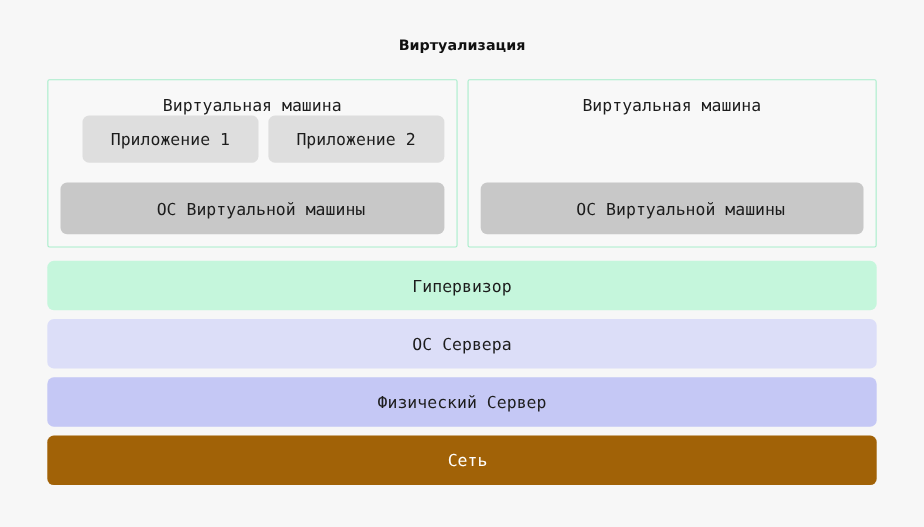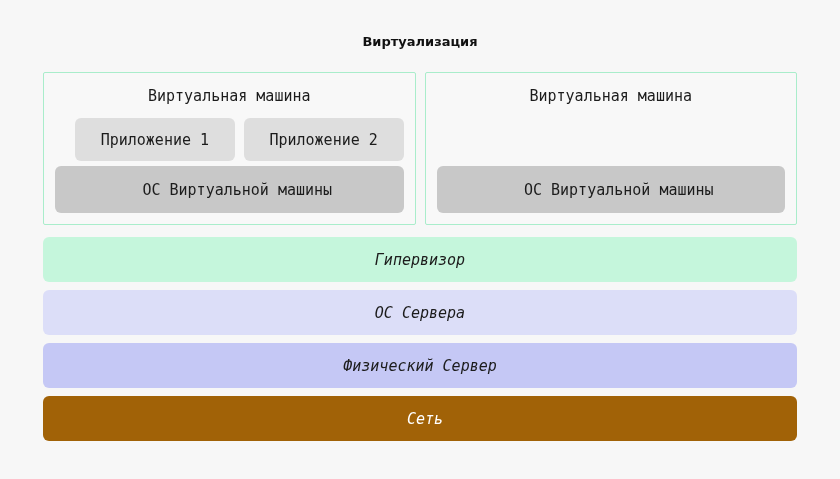--- a/index.html
+++ b/index.html
@@ -34,21 +34,20 @@
     border: 1px solid #a9edcb;
     border-radius: 2px;
     background: #f8f8f8;
     display: flex;
     flex-direction: column;
     padding: 14px 11px 11px 11px;
   }
   .vm-header {
     text-align: center;
     font-size: 15px;
-    margin-bottom: 13px;
     color: #1c1c1c;
   }
   .app-row {
     display: flex;
     gap: 9px;
     margin-bottom: 5px;
     padding-left: 20px;
   }
   .app-box {
     flex: 1;
@@ -69,21 +68,20 @@
     align-items: center;
     justify-content: center;
     font-size: 15px;
     padding-left: 16px;
   }
   .layer-stack {
     margin-top: 12px;
     display: flex;
     flex-direction: column;
     gap: 8px;
-    font-style: italic;
   }
   .layer-bar {
     height: 45px;
     border-radius: 6px;
     display: flex;
     align-items: center;
     justify-content: center;
     font-size: 15px;
   }
 </style>

